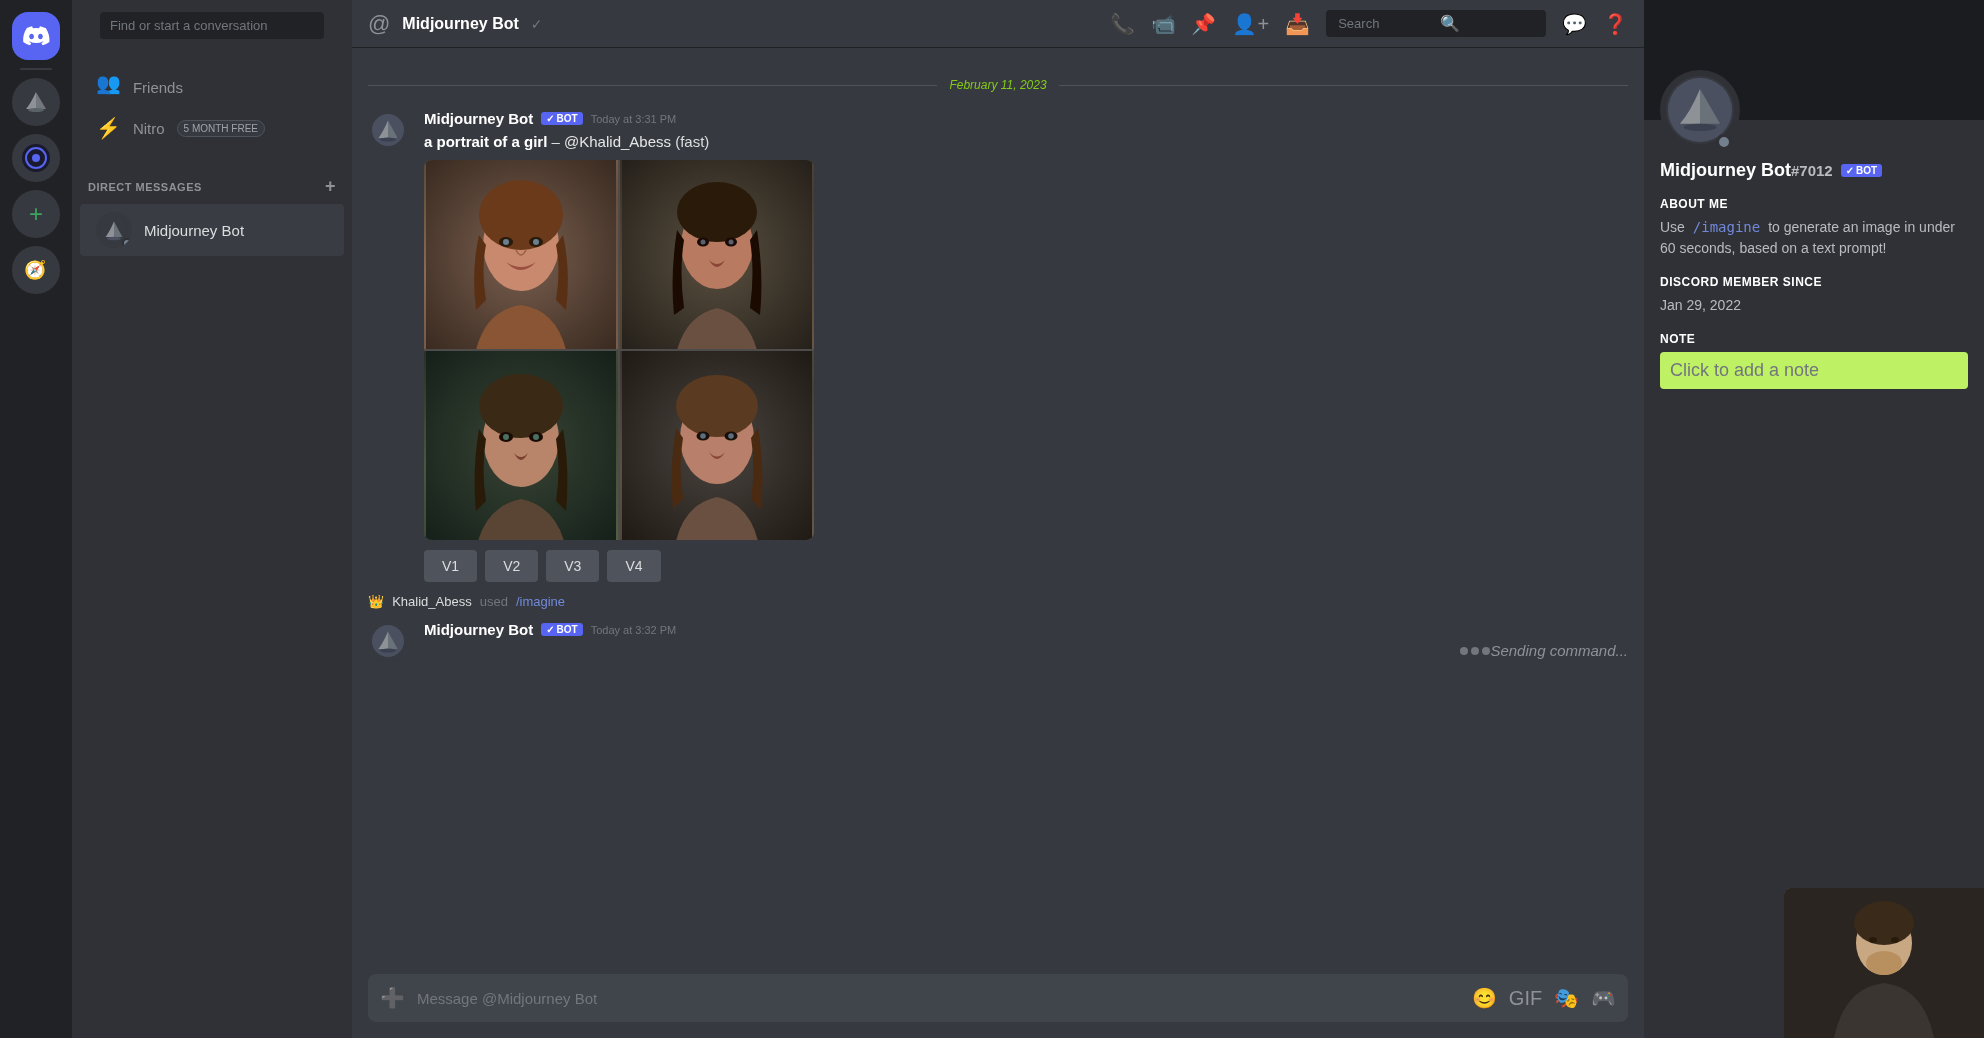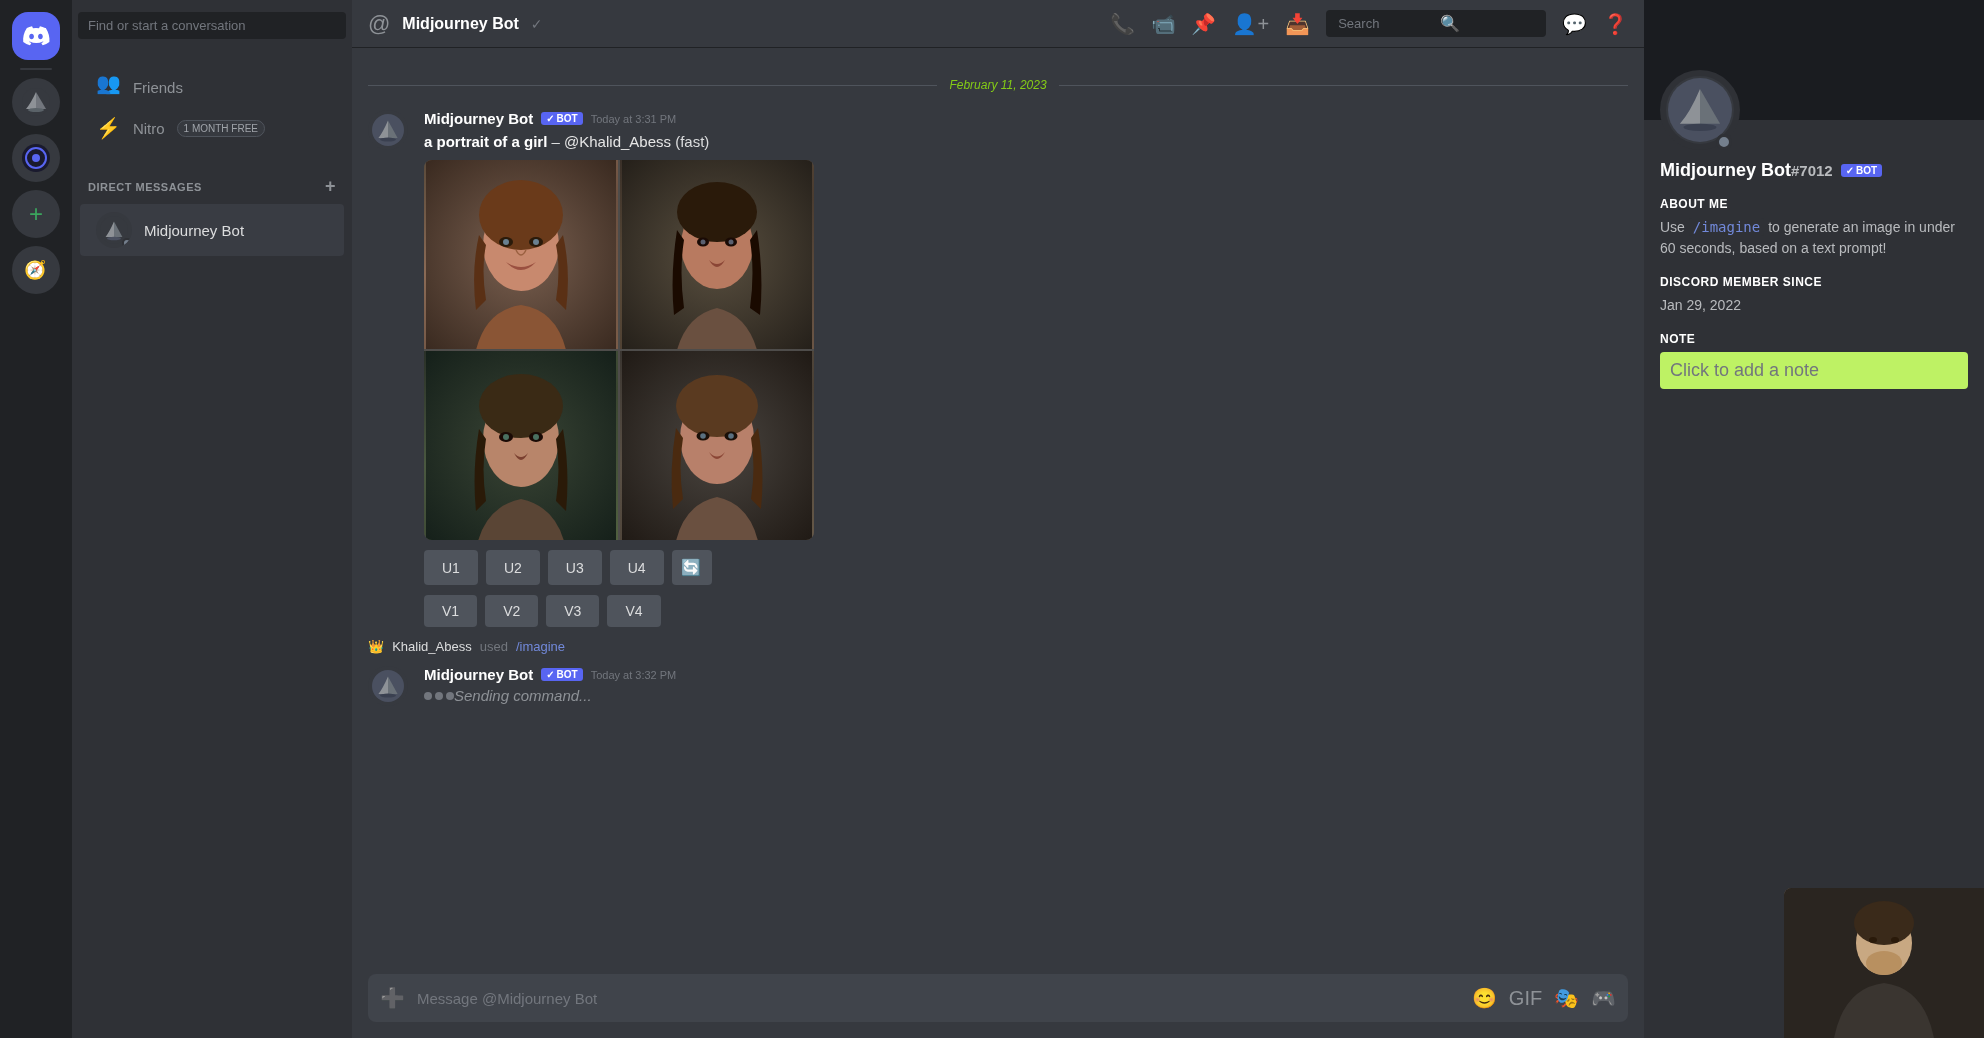--- a/index.html
+++ b/index.html
@@ -51,21 +51,21 @@
 
     
     .sidebar {
       width: 280px;
       background: #2f3136;
       display: flex;
       flex-direction: column;
       flex-shrink: 0;
     }
     .sidebar-search {
-      padding: 12px 6px;
+      padding: 12px 28px;
     }
     .sidebar-search input {
       width: 100%;
       background: #202225;
       border: none;
       border-radius: 4px;
       padding: 6px 10px;
       color: #dcddde;
       font-size: 13px;
       outline: none;
@@ -553,21 +553,21 @@
     <input type="text" placeholder="Find or start a conversation" style="">
   </div>
   <div class="sidebar-nav">
     <div class="sidebar-nav-item">
       <span class="icon">👥</span>
       <span class="label">Friends</span>
     </div>
     <div class="nitro-item">
       <span style="font-size:20px;">⚡</span>
       <span style="font-size:15px; color:#8e9297;">Nitro</span>
-      <span class="nitro-badge">1 MONTH FREE</span>
+      <span class="nitro-badge">5 MONTH FREE</span>
     </div>
   </div>
 
   <div class="dm-header">
     <span>Direct Messages</span>
     <span class="add-btn">+</span>
   </div>
 
   <div class="dm-item">
     <div class="dm-avatar">
@@ -736,27 +736,20 @@
                 <ellipse cx="81" cy="85" rx="2.8" ry="2.8" fill="#5a7080"></ellipse>
                 <ellipse cx="109" cy="85" rx="2.8" ry="2.8" fill="#5a7080"></ellipse>
                 <path d="M87 101 Q95 110 103 101 Q95 115 87 101Z" fill="#8a4535"></path>
                 <path d="M54 190 Q63 153 95 146 Q127 153 136 190Z" fill="#6a5040"></path>
               </svg>
             </div>
           </div>
         </div>
 
         <div class="action-buttons">
-          <button class="action-btn">U1</button>
-          <button class="action-btn">U2</button>
-          <button class="action-btn">U3</button>
-          <button class="action-btn">U4</button>
-          <button class="action-btn refresh">🔄</button>
-        </div>
-        <div class="action-buttons">
           <button class="action-btn">V1</button>
           <button class="action-btn">V2</button>
           <button class="action-btn">V3</button>
           <button class="action-btn">V4</button>
         </div>
       </div>
     </div>
 
     <div class="system-message">
       <span>👑</span>
@@ -776,21 +769,21 @@
       </div>
       <div class="message-content">
         <div class="message-header">
           <span class="message-author">Midjourney Bot</span>
           <div class="bot-badge">
             <span>✓</span>
             <span>BOT</span>
           </div>
           <span class="message-time">Today at 3:32 PM</span>
         </div>
-        <div style="display:flex; align-items:center; gap:0;">
+        <div style="display:flex; align-items:center; gap:0;justify-content:flex-end;">
           <div class="sending-dots">
             <div class="dot"></div>
             <div class="dot"></div>
             <div class="dot"></div>
           </div>
           <span class="sending-text">Sending command...</span>
         </div>
       </div>
     </div>
   </div>

